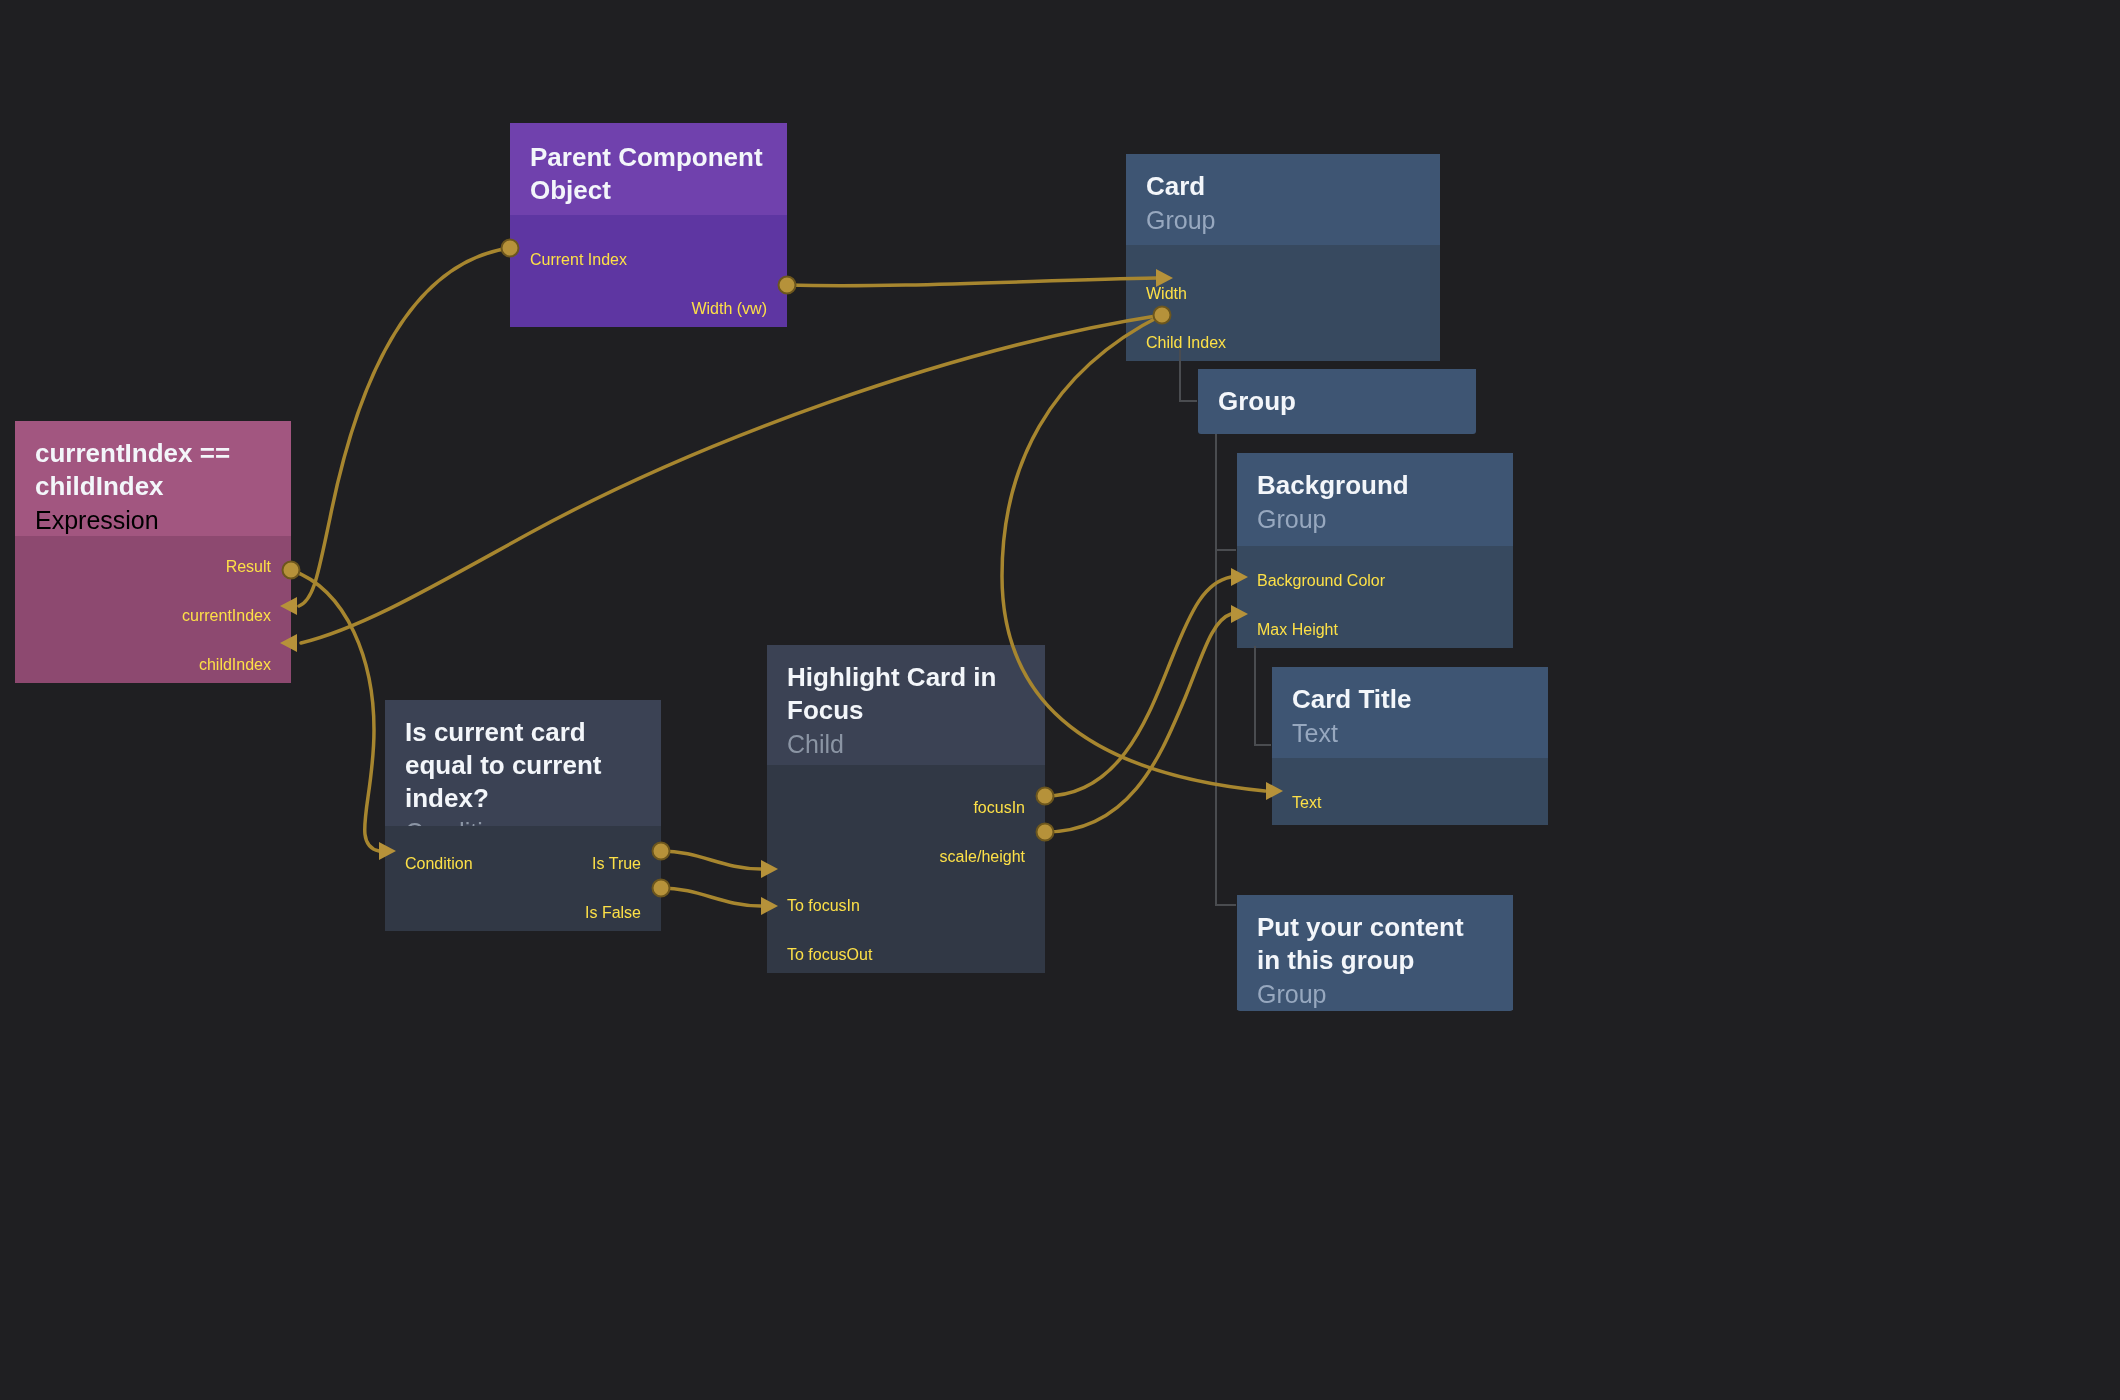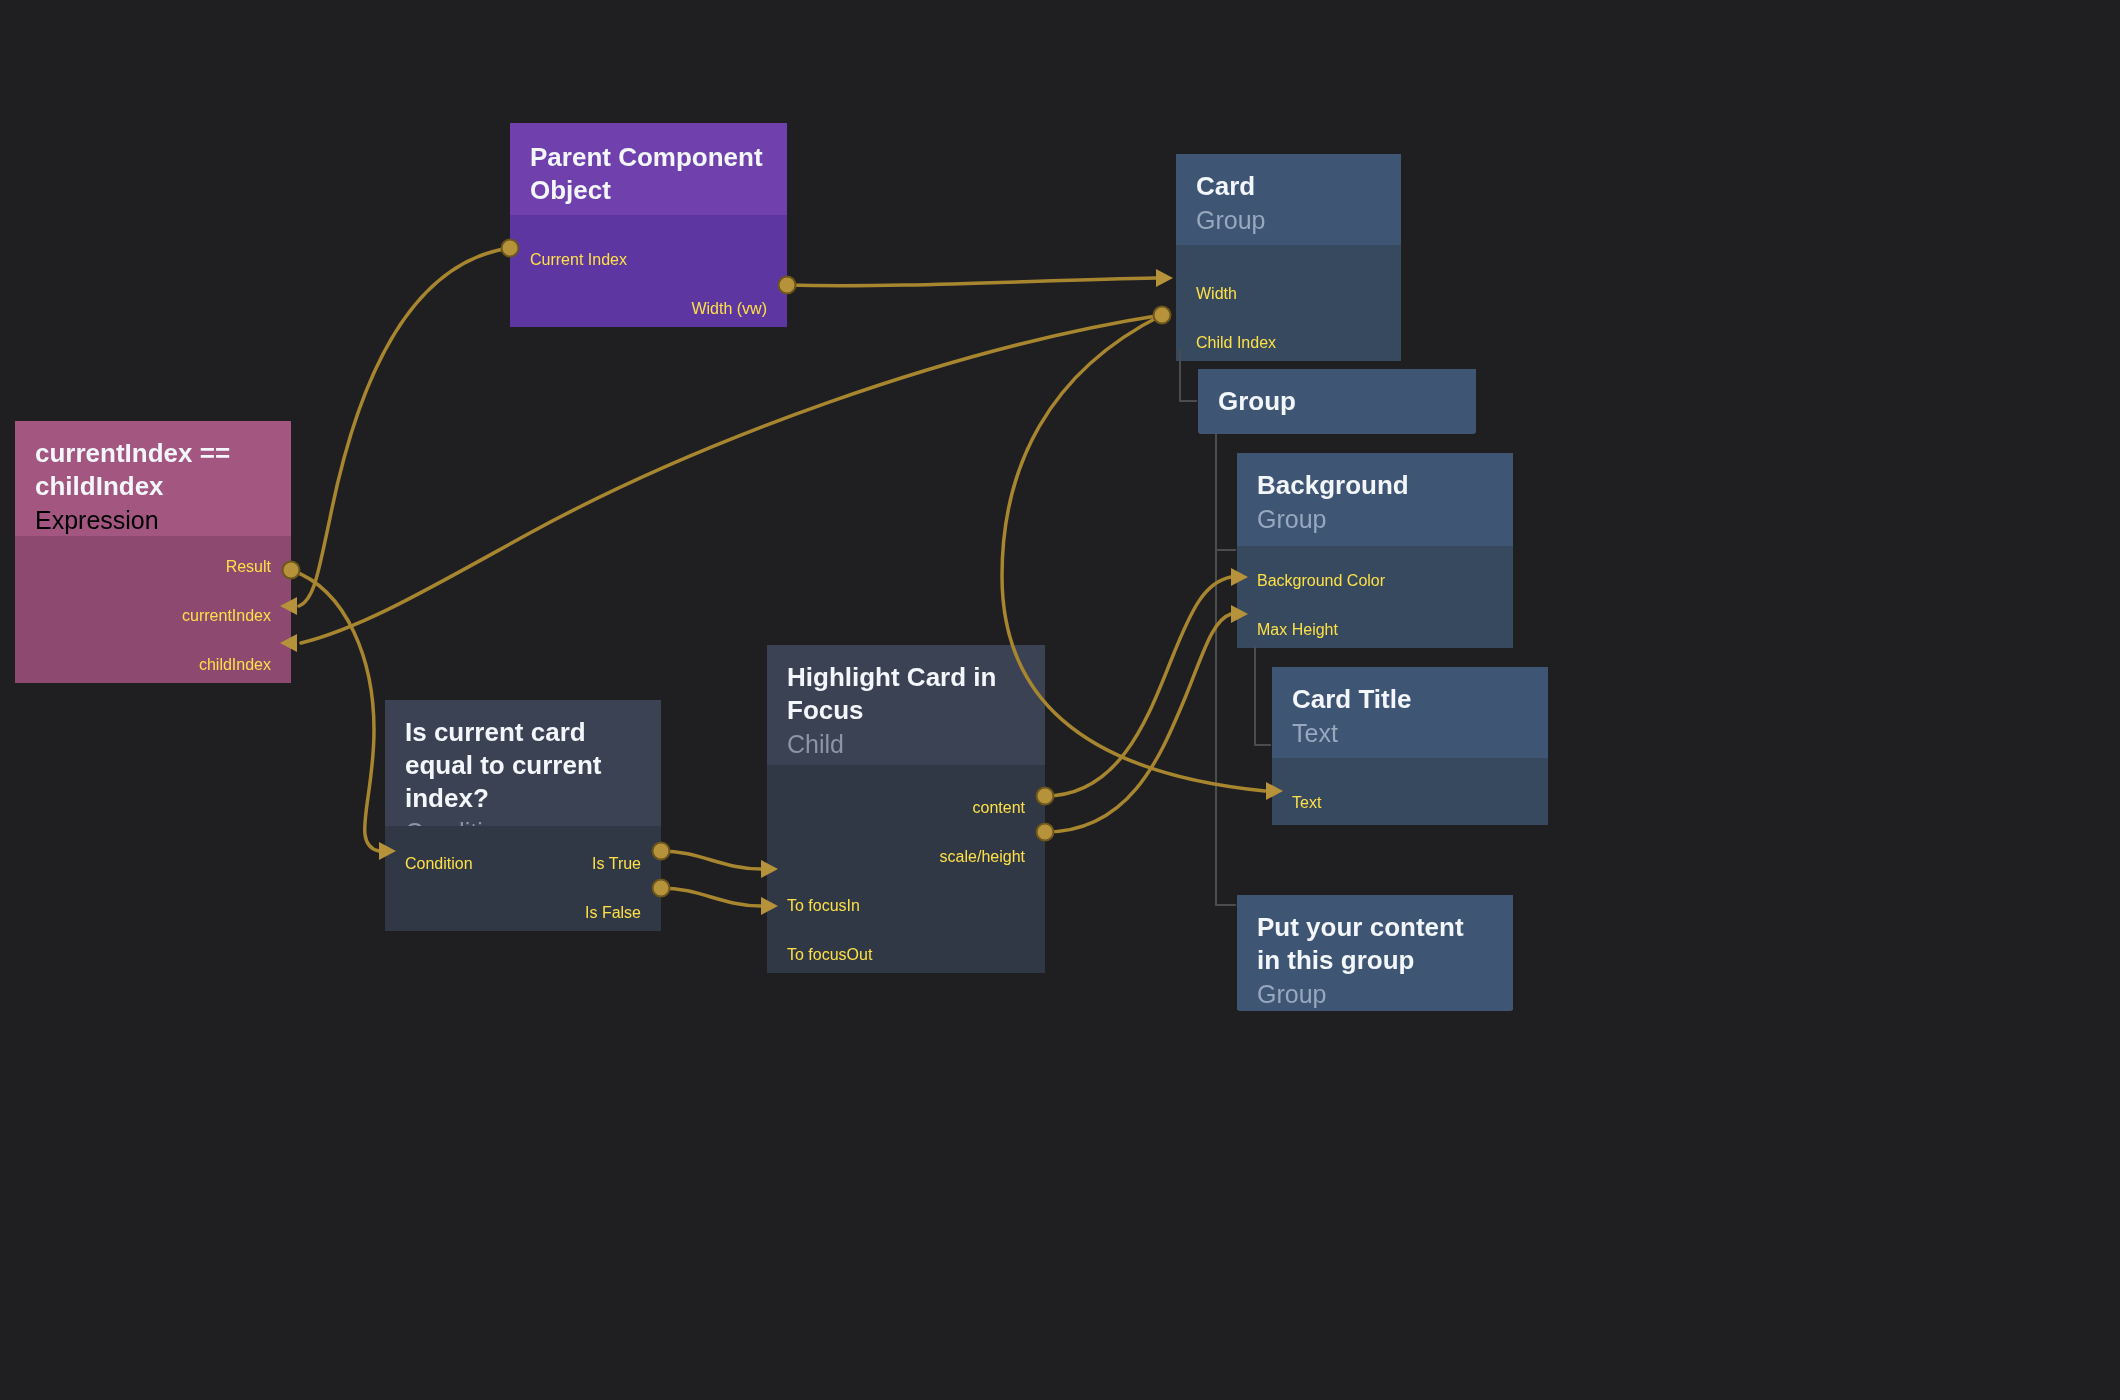--- a/index.html
+++ b/index.html
@@ -51,21 +51,21 @@
     <div class="bd" style="padding-top:14px">
       <div class="row">
           <span>Current Index</span>
         </div>
       <div class="row right">
           <span>Width (vw)</span>
         </div>
     </div>
   </div>
 
-  <div class="node blue" style="left:1176px;top:154px;width:225px;height:195px">
+  <div class="node blue" style="left:1126px;top:154px;width:314px;height:195px">
     <div class="hd" style="height:91px">
       <div class="title">Card</div>
       <div class="subtitle">Group</div>
     </div>
     <div class="bd" style="padding-top:18px">
       <div class="row">
           <span>Width</span>
         </div>
       <div class="row">
           <span>Child Index</span>
@@ -113,21 +113,21 @@
     </div>
   </div>
 
   <div class="node slate" style="left:767px;top:645px;width:278px;height:295px">
     <div class="hd" style="height:120px">
       <div class="title">Highlight Card in Focus</div>
       <div class="subtitle">Child</div>
     </div>
     <div class="bd" style="padding-top:12px">
       <div class="row right">
-          <span>content</span>
+          <span>focusIn</span>
         </div>
       <div class="row right">
           <span>scale/height</span>
         </div>
       <div class="row">
           <span>To focusIn</span>
         </div>
       <div class="row">
           <span>To focusOut</span>
         </div>

